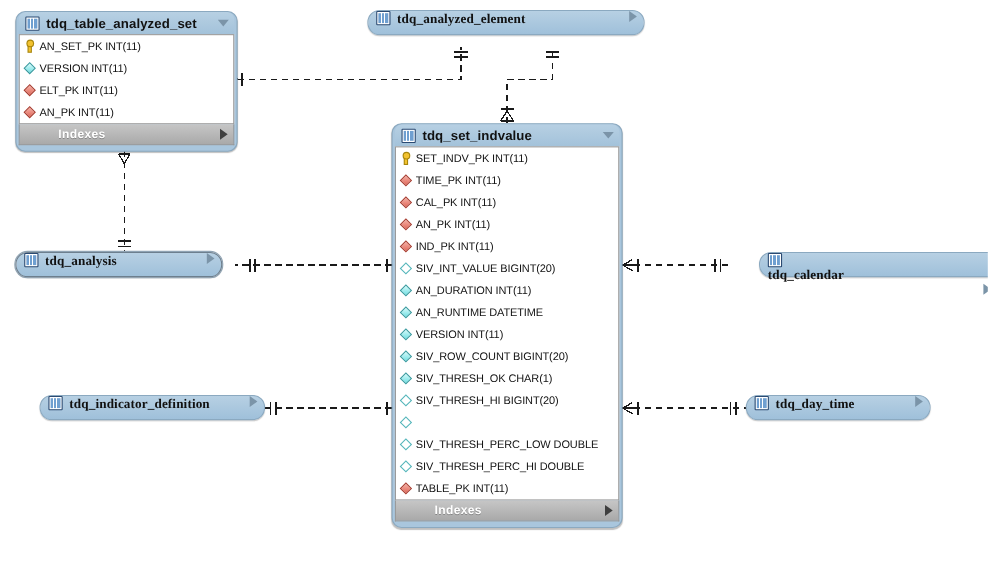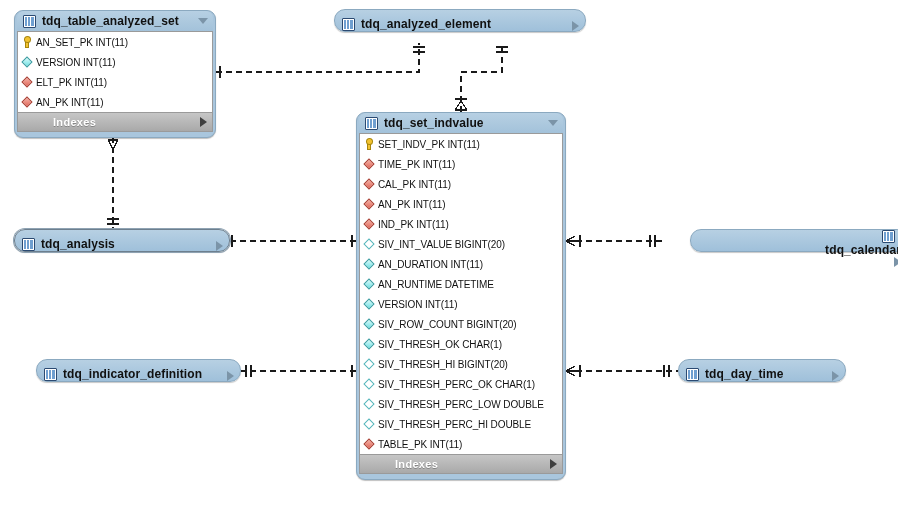--- a/index.html
+++ b/index.html
@@ -177,26 +177,27 @@
     border-top: 5px solid transparent;
     border-bottom: 5px solid transparent;
   }
 
   
   .pill {
     position: absolute;
     box-sizing: border-box;
     height: 23px;
     display: flex;
-    align-items: flex-end;
+    align-items: flex-start;
     padding: 0 6px 0 7px;
     border-radius: 11px;
     background: linear-gradient(to bottom,#b7d0e3 0%, #9fc0da 100%);
     border: 1px solid #8ba9c0;
     box-shadow: 0 1px 1px rgba(0,0,0,.22);
+    font-family: Liberation Serif, serif;
   }
   .pill.selected {
     border: 1px solid #6d7f8e;
     box-shadow: 0 0 0 1px #8fa3b3, 0 1px 1px rgba(0,0,0,.22);
   }
   .pill .tbl-title { font-size: 12px; }
 </style>
 </head>
 <body>
 
@@ -378,21 +379,20 @@
       <div class="col-row">
         <span class="ci ci-null">
             <i class="diamond"></i>
           </span>
         <span class="col-label">SIV_THRESH_HI BIGINT(20)</span>
       </div>
       <div class="col-row">
         <span class="ci ci-null">
             <i class="diamond"></i>
           </span>
-        <span class="col-label">SIV_THRESH_PERC_OK CHAR(1)</span>
       </div>
       <div class="col-row">
         <span class="ci ci-null">
             <i class="diamond"></i>
           </span>
         <span class="col-label">SIV_THRESH_PERC_LOW DOUBLE</span>
       </div>
       <div class="col-row">
         <span class="ci ci-null">
             <i class="diamond"></i>
@@ -405,21 +405,21 @@
           </span>
         <span class="col-label">TABLE_PK INT(11)</span>
       </div>
     </div>
     <div class="tbl-indexes">
       <span class="idx-label">Indexes</span>
       <span class="idx-caret"></span>
     </div>
   </div>
 
-  <div class="pill selected" style="left:14px; top:229px; width:216px;">
+  <div class="pill selected" style="left:14px; top:229px; width:188px;">
     <span class="tbl-icon"></span>
     <span class="tbl-title">tdq_analysis</span>
     <span class="tbl-caret right"></span>
   </div>
 
   <div class="pill" style="left:690px; top:229px; width:218px;flex-direction:column;">
     <span class="tbl-icon"></span>
     <span class="tbl-title">tdq_calendar</span>
     <span class="tbl-caret right"></span>
   </div>

